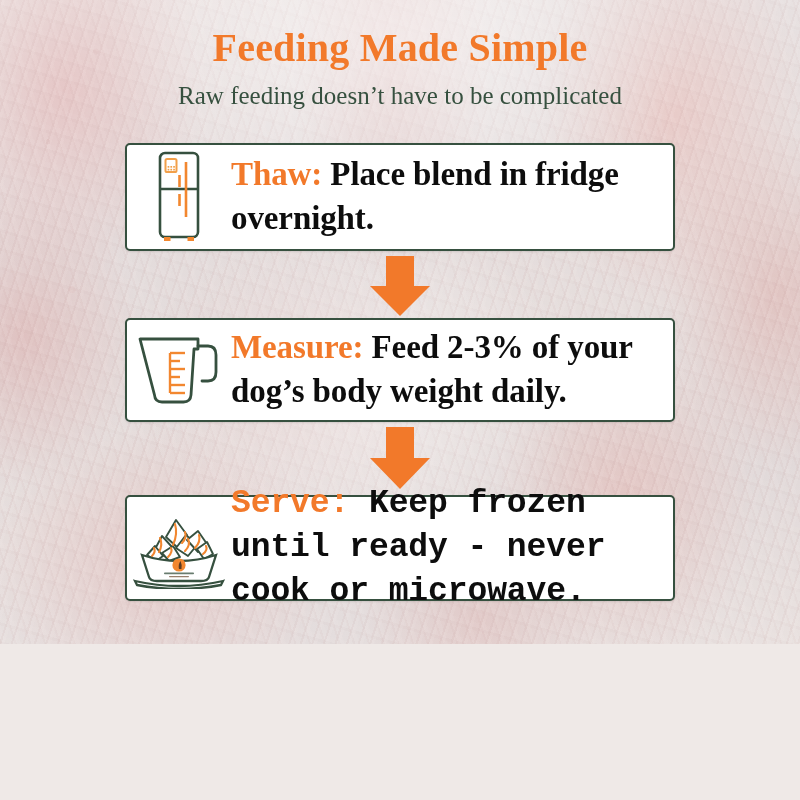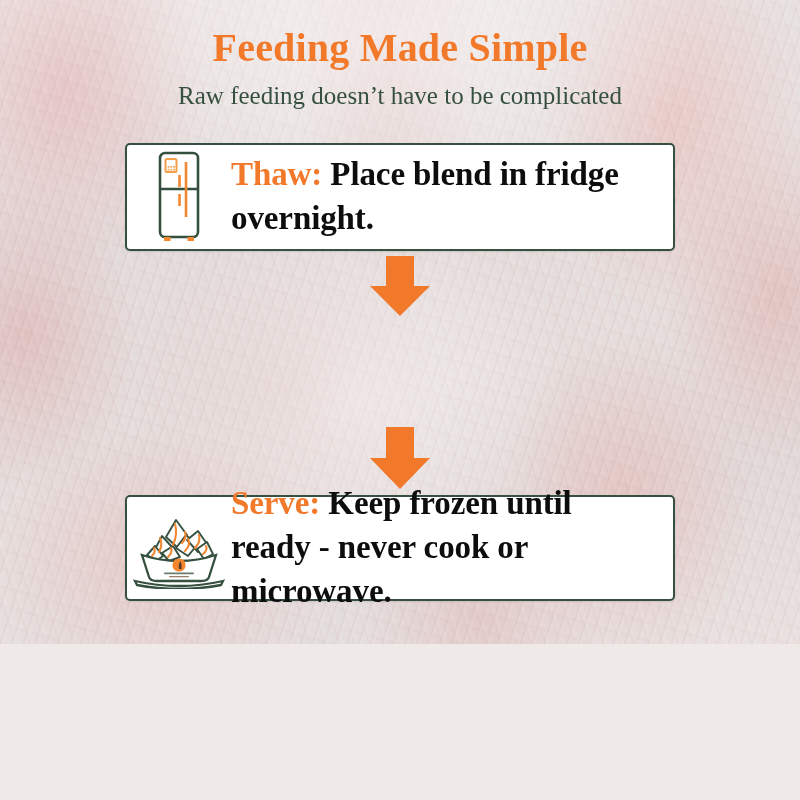--- a/index.html
+++ b/index.html
@@ -75,21 +75,21 @@
     position:absolute;left:125px;width:550px;
     background:#ffffff;
     border:2.5px solid #36503F;
     border-radius:5px;
     box-sizing:border-box;
     display:flex;align-items:center;
     box-shadow:0 1px 2px rgba(0,0,0,.10);
   }
   #card-1{top:143px;height:108px;}
   #card-2{top:318px;height:104px;}
-  #card-3{top:495px;height:106px;}
+  #card-3{top:495px;height:106px;font-family:Liberation Mono, monospace;}
   .card-icon{
     width:104px;flex:0 0 104px;display:flex;align-items:center;justify-content:center;
   }
   .card-text{
     flex:1 1 auto;padding-right:18px;
     font-size:33px;line-height:1.33;color:#0d0d0d;font-weight:bold;
     letter-spacing:-.1px;
   }
   .step-word{color:#F2792A;}
 
@@ -143,20 +143,38 @@
       <span class="step-word">Thaw:</span><span> Place blend in fridge overnight.</span>
     </div>
   </div>
 
   <div class="arrow" id="arrow-1">
     <svg width="64" height="62" viewBox="0 0 64 62" aria-hidden="true">
       <polygon points="18,0 46,0 46,30 62,30 32,60 2,30 18,30" fill="#F2792A"></polygon>
     </svg>
   </div>
 
+  <div class="card" id="card-2">
+    <div class="card-icon">
+      <svg width="86" height="74" viewBox="0 0 86 74" aria-hidden="true">
+        <path d="M4 6 L62 6 L62 16 L58 16 L55 62 Q54.5 69 47.5 69 L26 69 Q19 69 18.5 62 L4 6 Z" fill="#fff" stroke="#36503F" stroke-width="2.8" stroke-linejoin="round"></path>
+        <path d="M62 13 L72 13 Q80 13 80 22 L80 39 Q80 48 72 48 L66 48" fill="none" stroke="#36503F" stroke-width="2.8" stroke-linecap="round"></path>
+        <line x1="34" y1="20" x2="34" y2="60" stroke="#F2872F" stroke-width="2.4"></line>
+        <line x1="34" y1="20" x2="49" y2="20" stroke="#F2872F" stroke-width="2.4"></line>
+        <line x1="34" y1="28" x2="44" y2="28" stroke="#F2872F" stroke-width="2.4"></line>
+        <line x1="34" y1="36" x2="49" y2="36" stroke="#F2872F" stroke-width="2.4"></line>
+        <line x1="34" y1="44" x2="44" y2="44" stroke="#F2872F" stroke-width="2.4"></line>
+        <line x1="34" y1="52" x2="49" y2="52" stroke="#F2872F" stroke-width="2.4"></line>
+        <line x1="34" y1="60" x2="49" y2="60" stroke="#F2872F" stroke-width="2.4"></line>
+      </svg>
+    </div>
+    <div class="card-text">
+      <span class="step-word">Measure:</span><span> Feed 2-3% of your dog’s body weight daily.</span>
+    </div>
+  </div>
 
   <div class="arrow" id="arrow-2">
     <svg width="64" height="64" viewBox="0 0 64 64" aria-hidden="true">
       <polygon points="18,0 46,0 46,31 62,31 32,62 2,31 18,31" fill="#F2792A"></polygon>
     </svg>
   </div>
 
   <div class="card" id="card-3">
     <div class="card-icon">
       <svg width="100" height="82" viewBox="0 0 100 82" aria-hidden="true">

